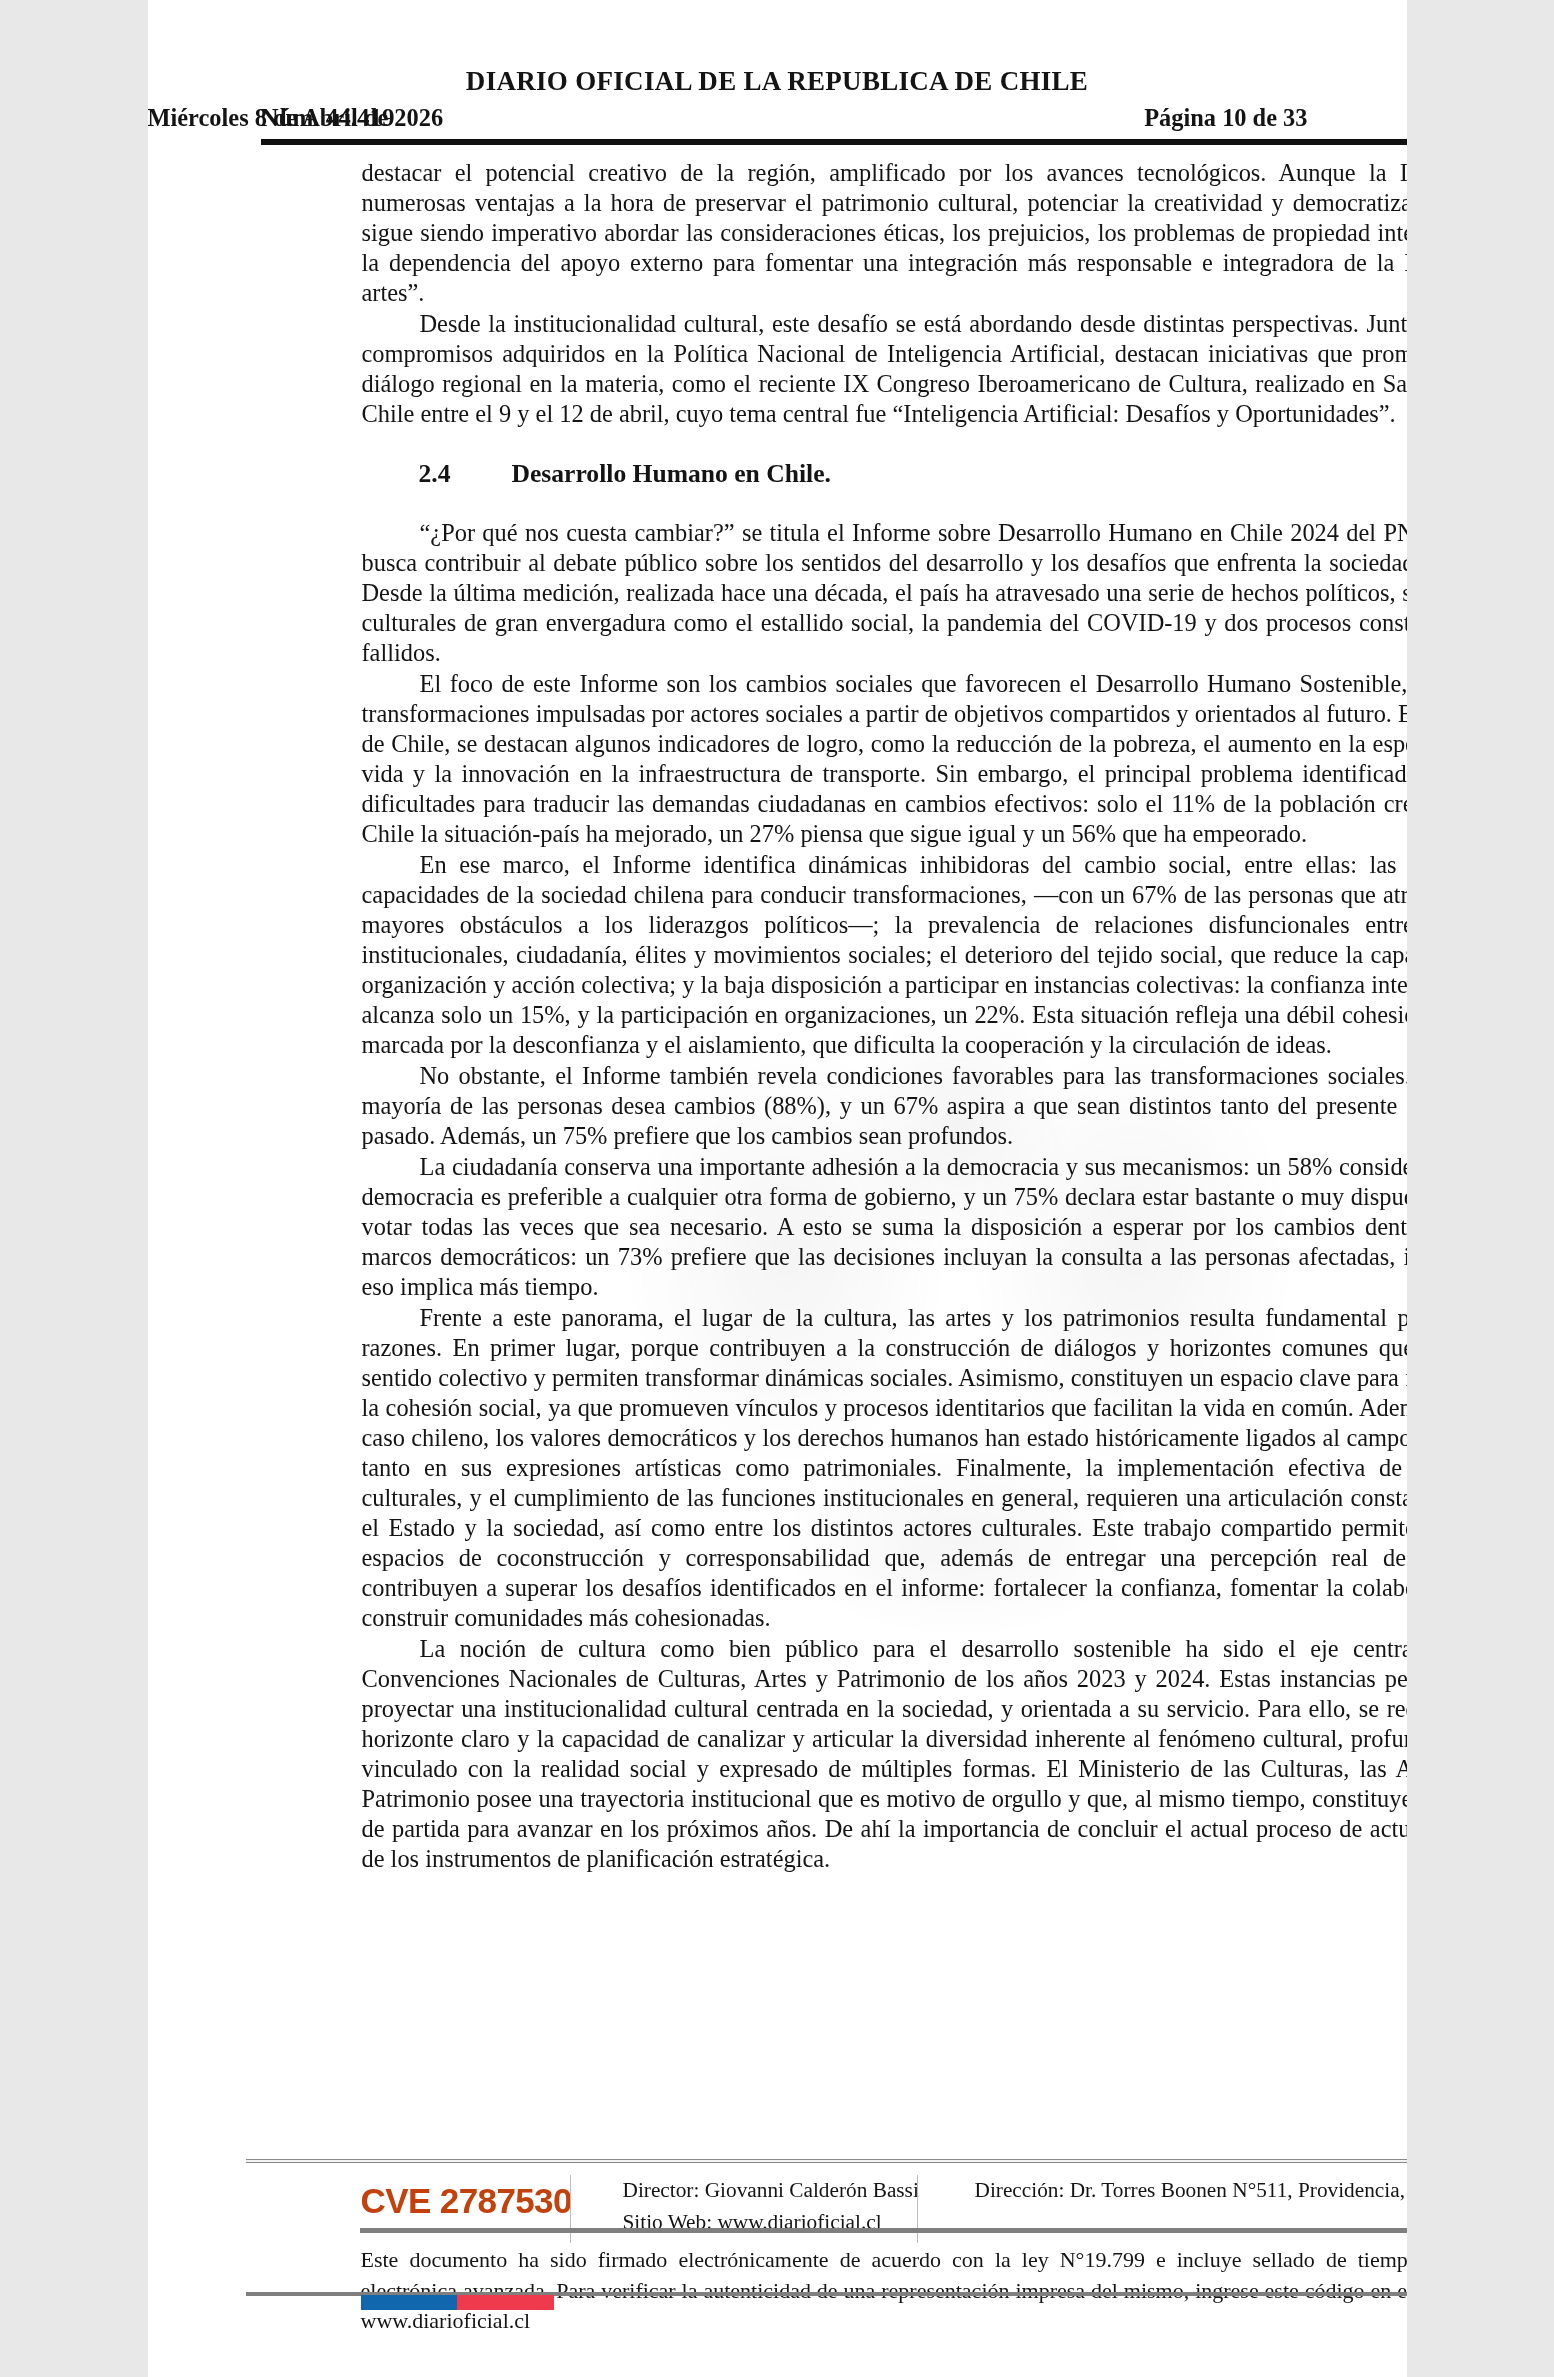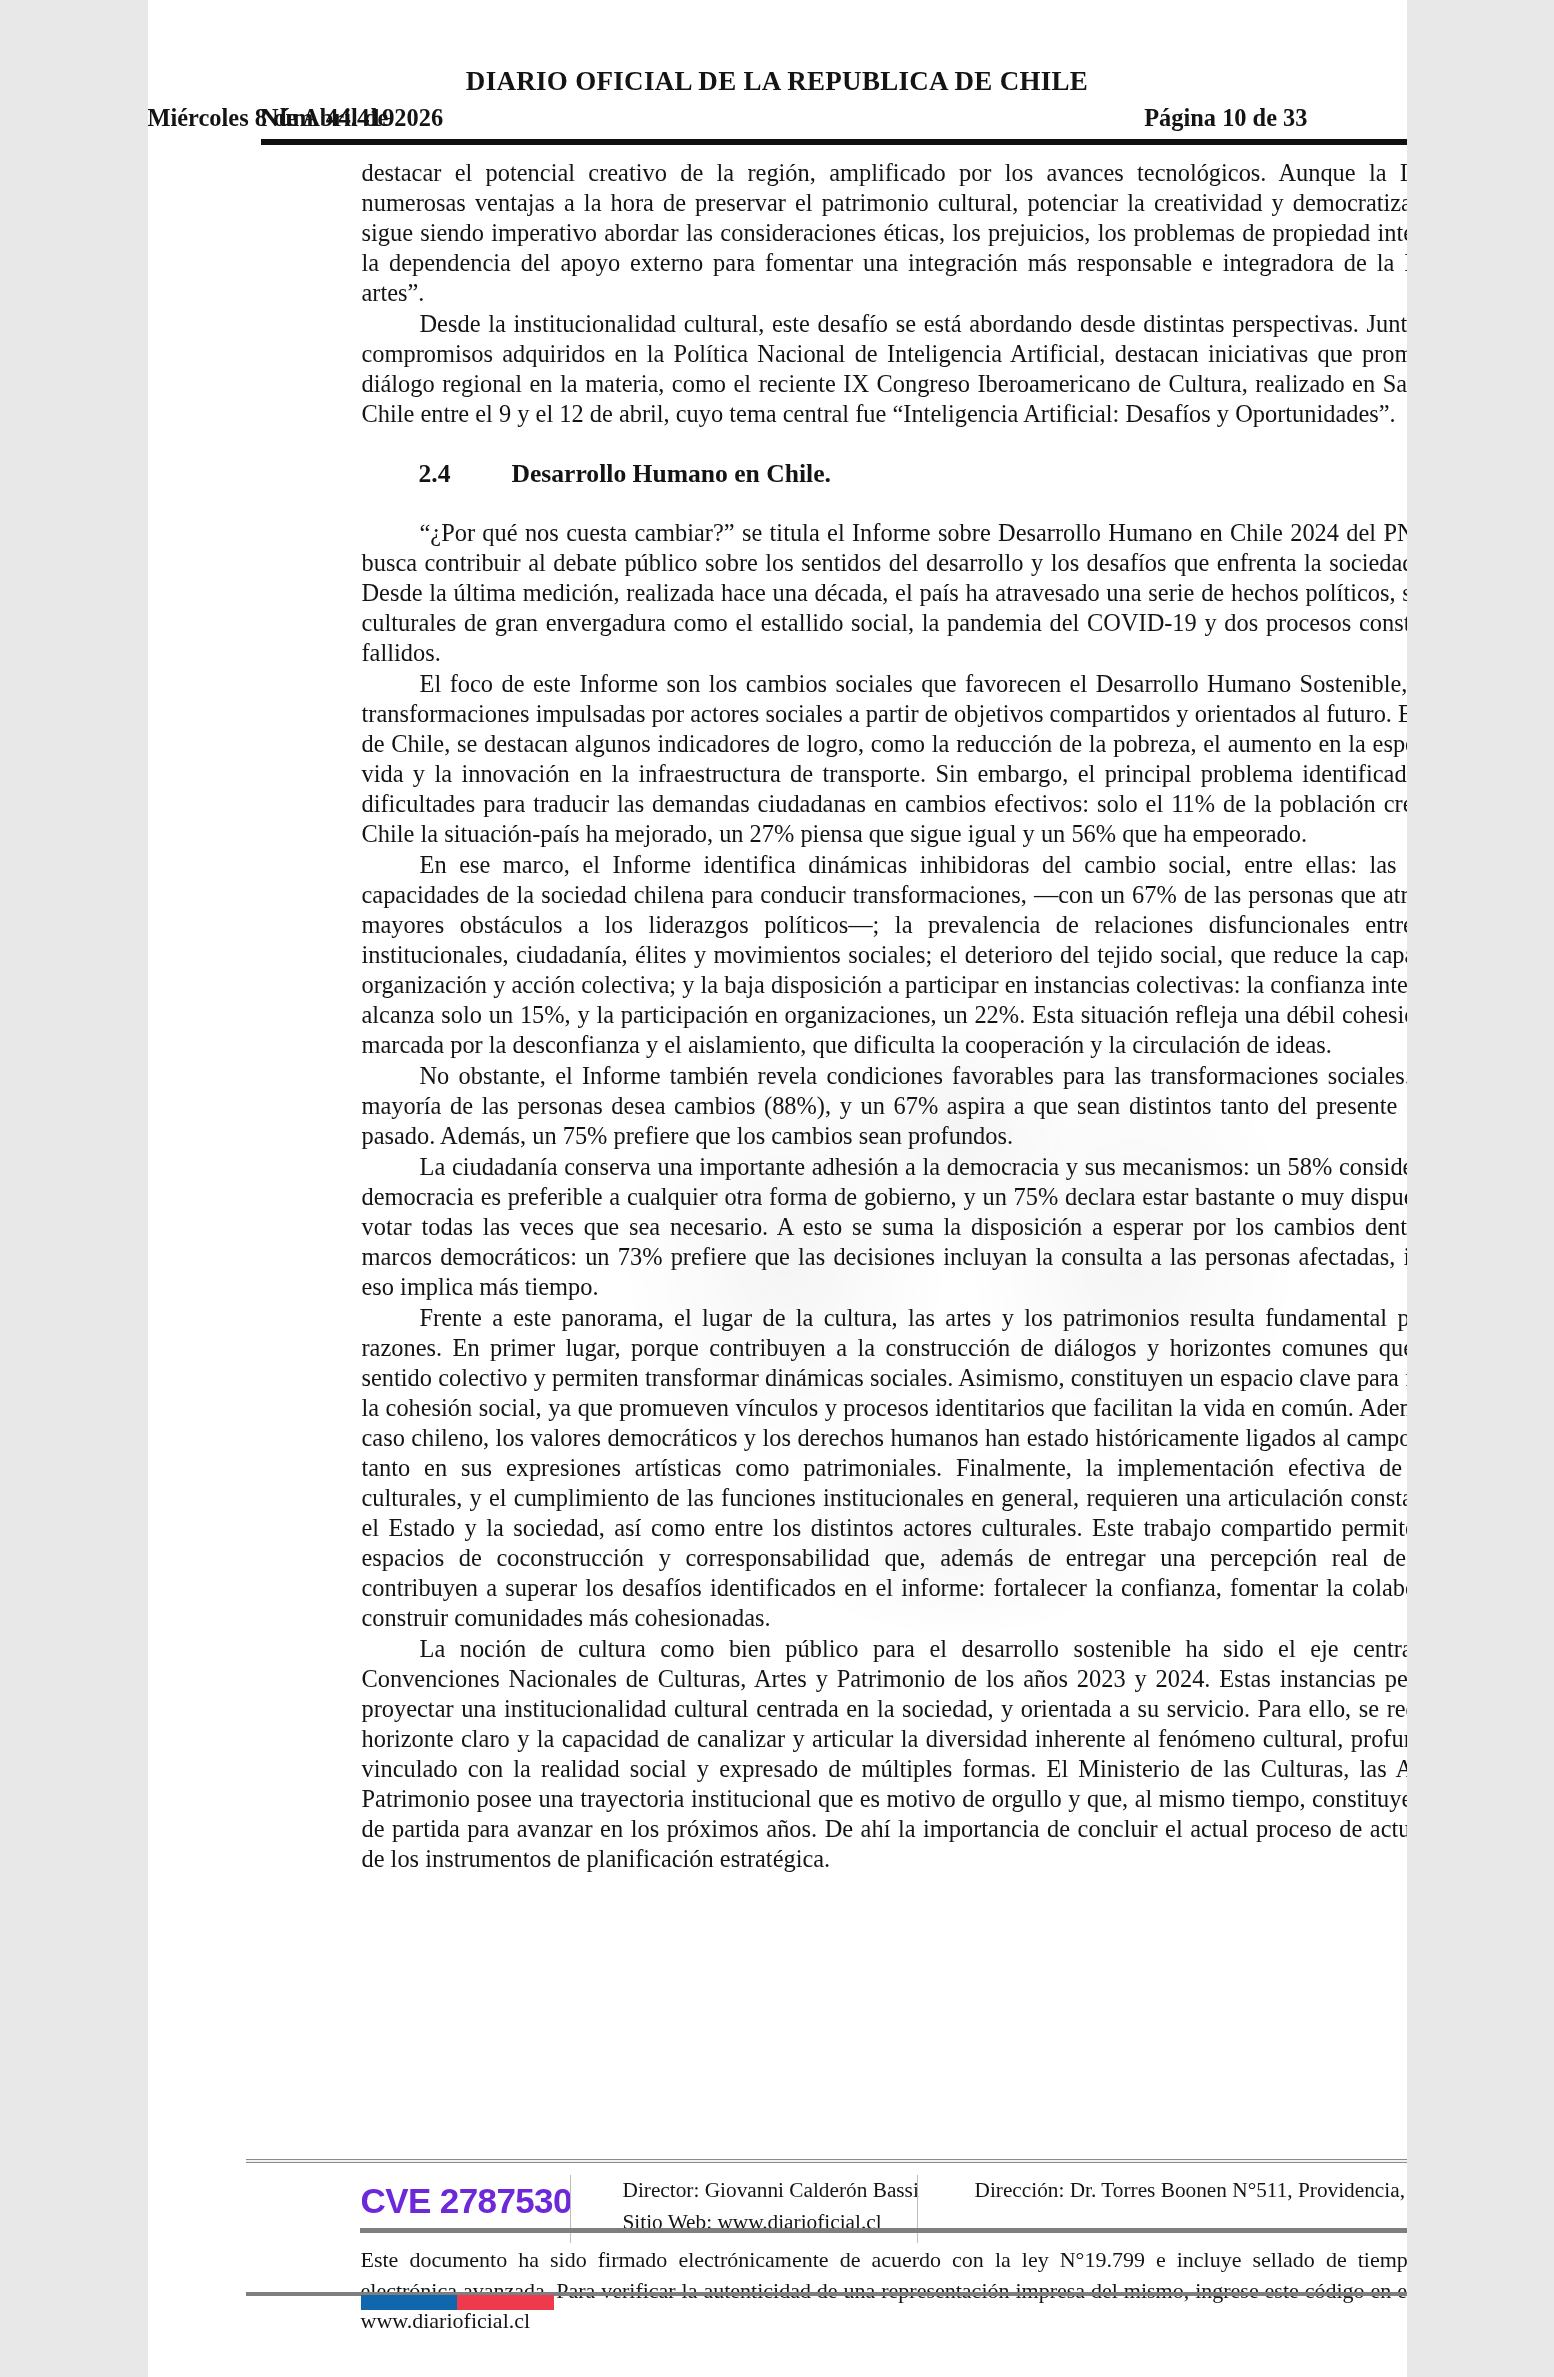--- a/index.html
+++ b/index.html
@@ -52,21 +52,21 @@
   .section-heading .sec-num { display:inline-block; width:93px; }
 
   
   .footer { position:absolute; top:0; left:0; width:100%; height:100%; pointer-events:none; }
   .f-topline {
     position:absolute; top:2159px; left:98px; width:1361px; height:4.3px;
     background:linear-gradient(#8a8a8a 0 1.2px, #f2f2f2 1.2px 3px, #8a8a8a 3px 4.3px);
   }
   .f-cve {
     position:absolute; top:2181px; left:213px;
-    font-family:"Liberation Sans", sans-serif; font-weight:bold; font-size:35px; letter-spacing:-0.6px; color:#6d28d9;
+    font-family:"Liberation Sans", sans-serif; font-weight:bold; font-size:35px; letter-spacing:-0.6px; color:#c2410c;
   }
   .f-div1 { position:absolute; top:2175px; left:422px;  width:1.8px; height:68px; background:#bdbdbd; }
   .f-div2 { position:absolute; top:2175px; left:769px; width:1.8px; height:68px; background:#bdbdbd; }
   .f-block { position:absolute; top:2174px; font-size:21.3px; line-height:32px; white-space:nowrap; }
   .f-director { left:435px; }
   .f-contact  { left:787px; }
   .f-block b { font-weight:normal;margin-left:40px; }
   .f-gap { display:inline-block; width:14.6px; }
   .f-midline { position:absolute; top:2228px; left:212px; width:1141px; height:4.9px; background:#7f7f7f; }
   .f-legal {

